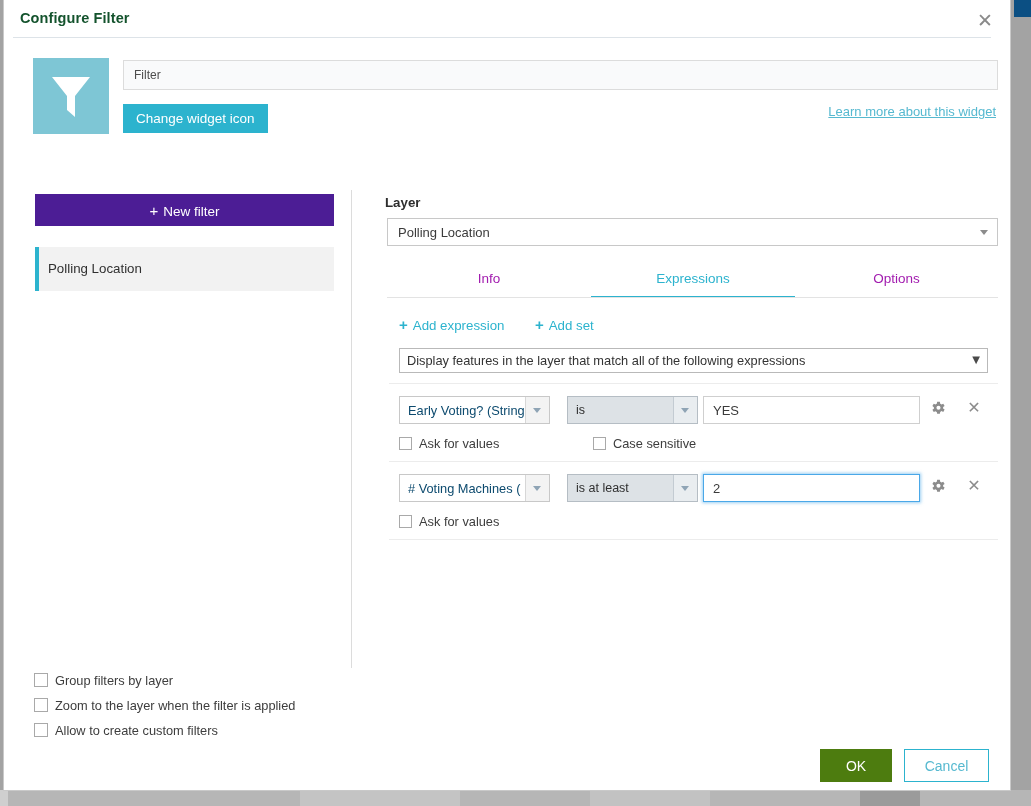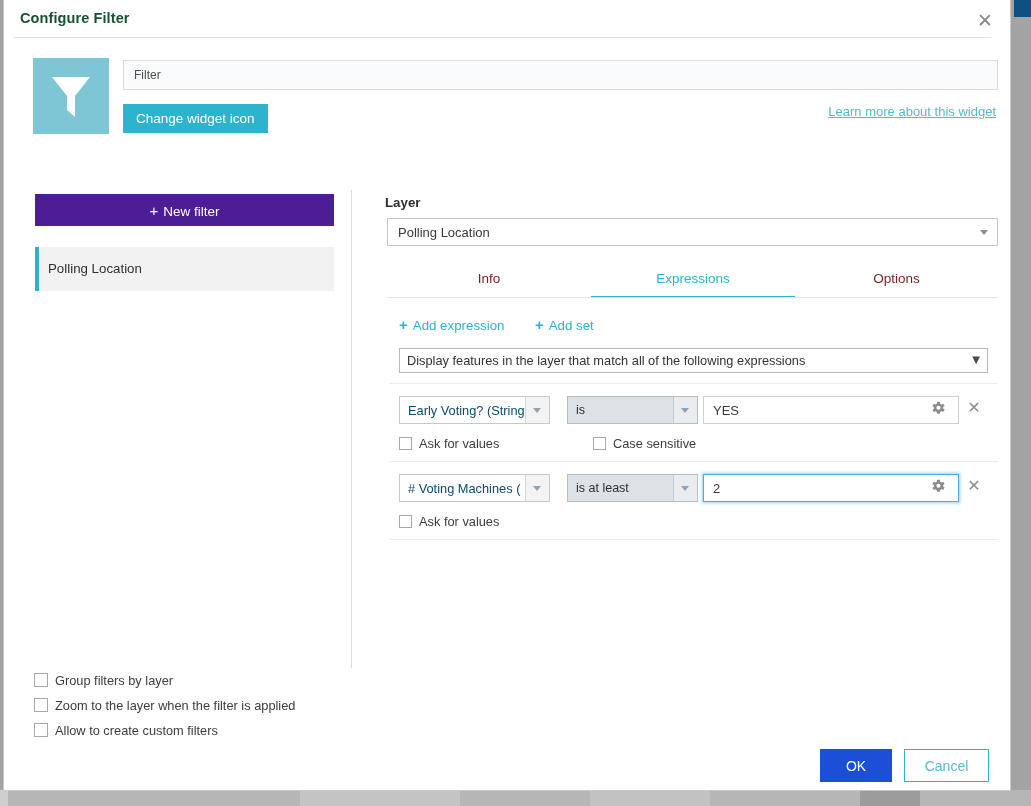--- a/index.html
+++ b/index.html
@@ -202,21 +202,21 @@
   .tabs {
     position: absolute;
     left: 383px; top: 266px;
     width: 611px; height: 32px;
   }
   .tab {
     position: absolute;
     top: 0;
     height: 32px;
     font-size: 13.5px;
-    color: #7f1d1d;
+    color: #a21caf;
     text-align: center;
     cursor: pointer;
     line-height: 26px;
   }
   .tab.active { color: #2cb3ce; }
   .tab.active::after {
     content: "";
     position: absolute;
     left: 0; bottom: 0;
     width: 100%; height: 2px;
@@ -327,21 +327,21 @@
     position: absolute;
     right: 0; top: 0;
     width: 23px; height: 26px;
     background: #e9edf0;
     border-left: 1px solid #c3cbd2;
   }
 
   .val-input {
     position: absolute;
     left: 314px; top: 0;
-    width: 256px; height: 28px;
+    width: 217px; height: 28px;
     border: 1px solid #cfcfcf;
     background: #fff;
     box-sizing: border-box;
     font-size: 13px;
     color: #3b3b3b;
     padding: 0 9px;
     font-family: "Liberation Sans", sans-serif;
     outline: none;
   }
   .val-input.focused {
@@ -385,21 +385,21 @@
   
   .bottom-opts { position: absolute; left: 30px; top: 671px; }
   .bottom-opts .opt { margin-bottom: 7px; }
   .bottom-opts .cbox { width: 14px; height: 14px; }
 
   
   .ok-btn {
     position: absolute;
     left: 816px; top: 749px;
     width: 72px; height: 33px;
-    background: #1d4ed8;
+    background: #4d7c0f;
     color: #fff;
     border: none;
     font-size: 14px;
     cursor: pointer;
     font-family: "Liberation Sans", sans-serif;
   }
   .cancel-btn {
     position: absolute;
     left: 900px; top: 749px;
     width: 85px; height: 33px;

